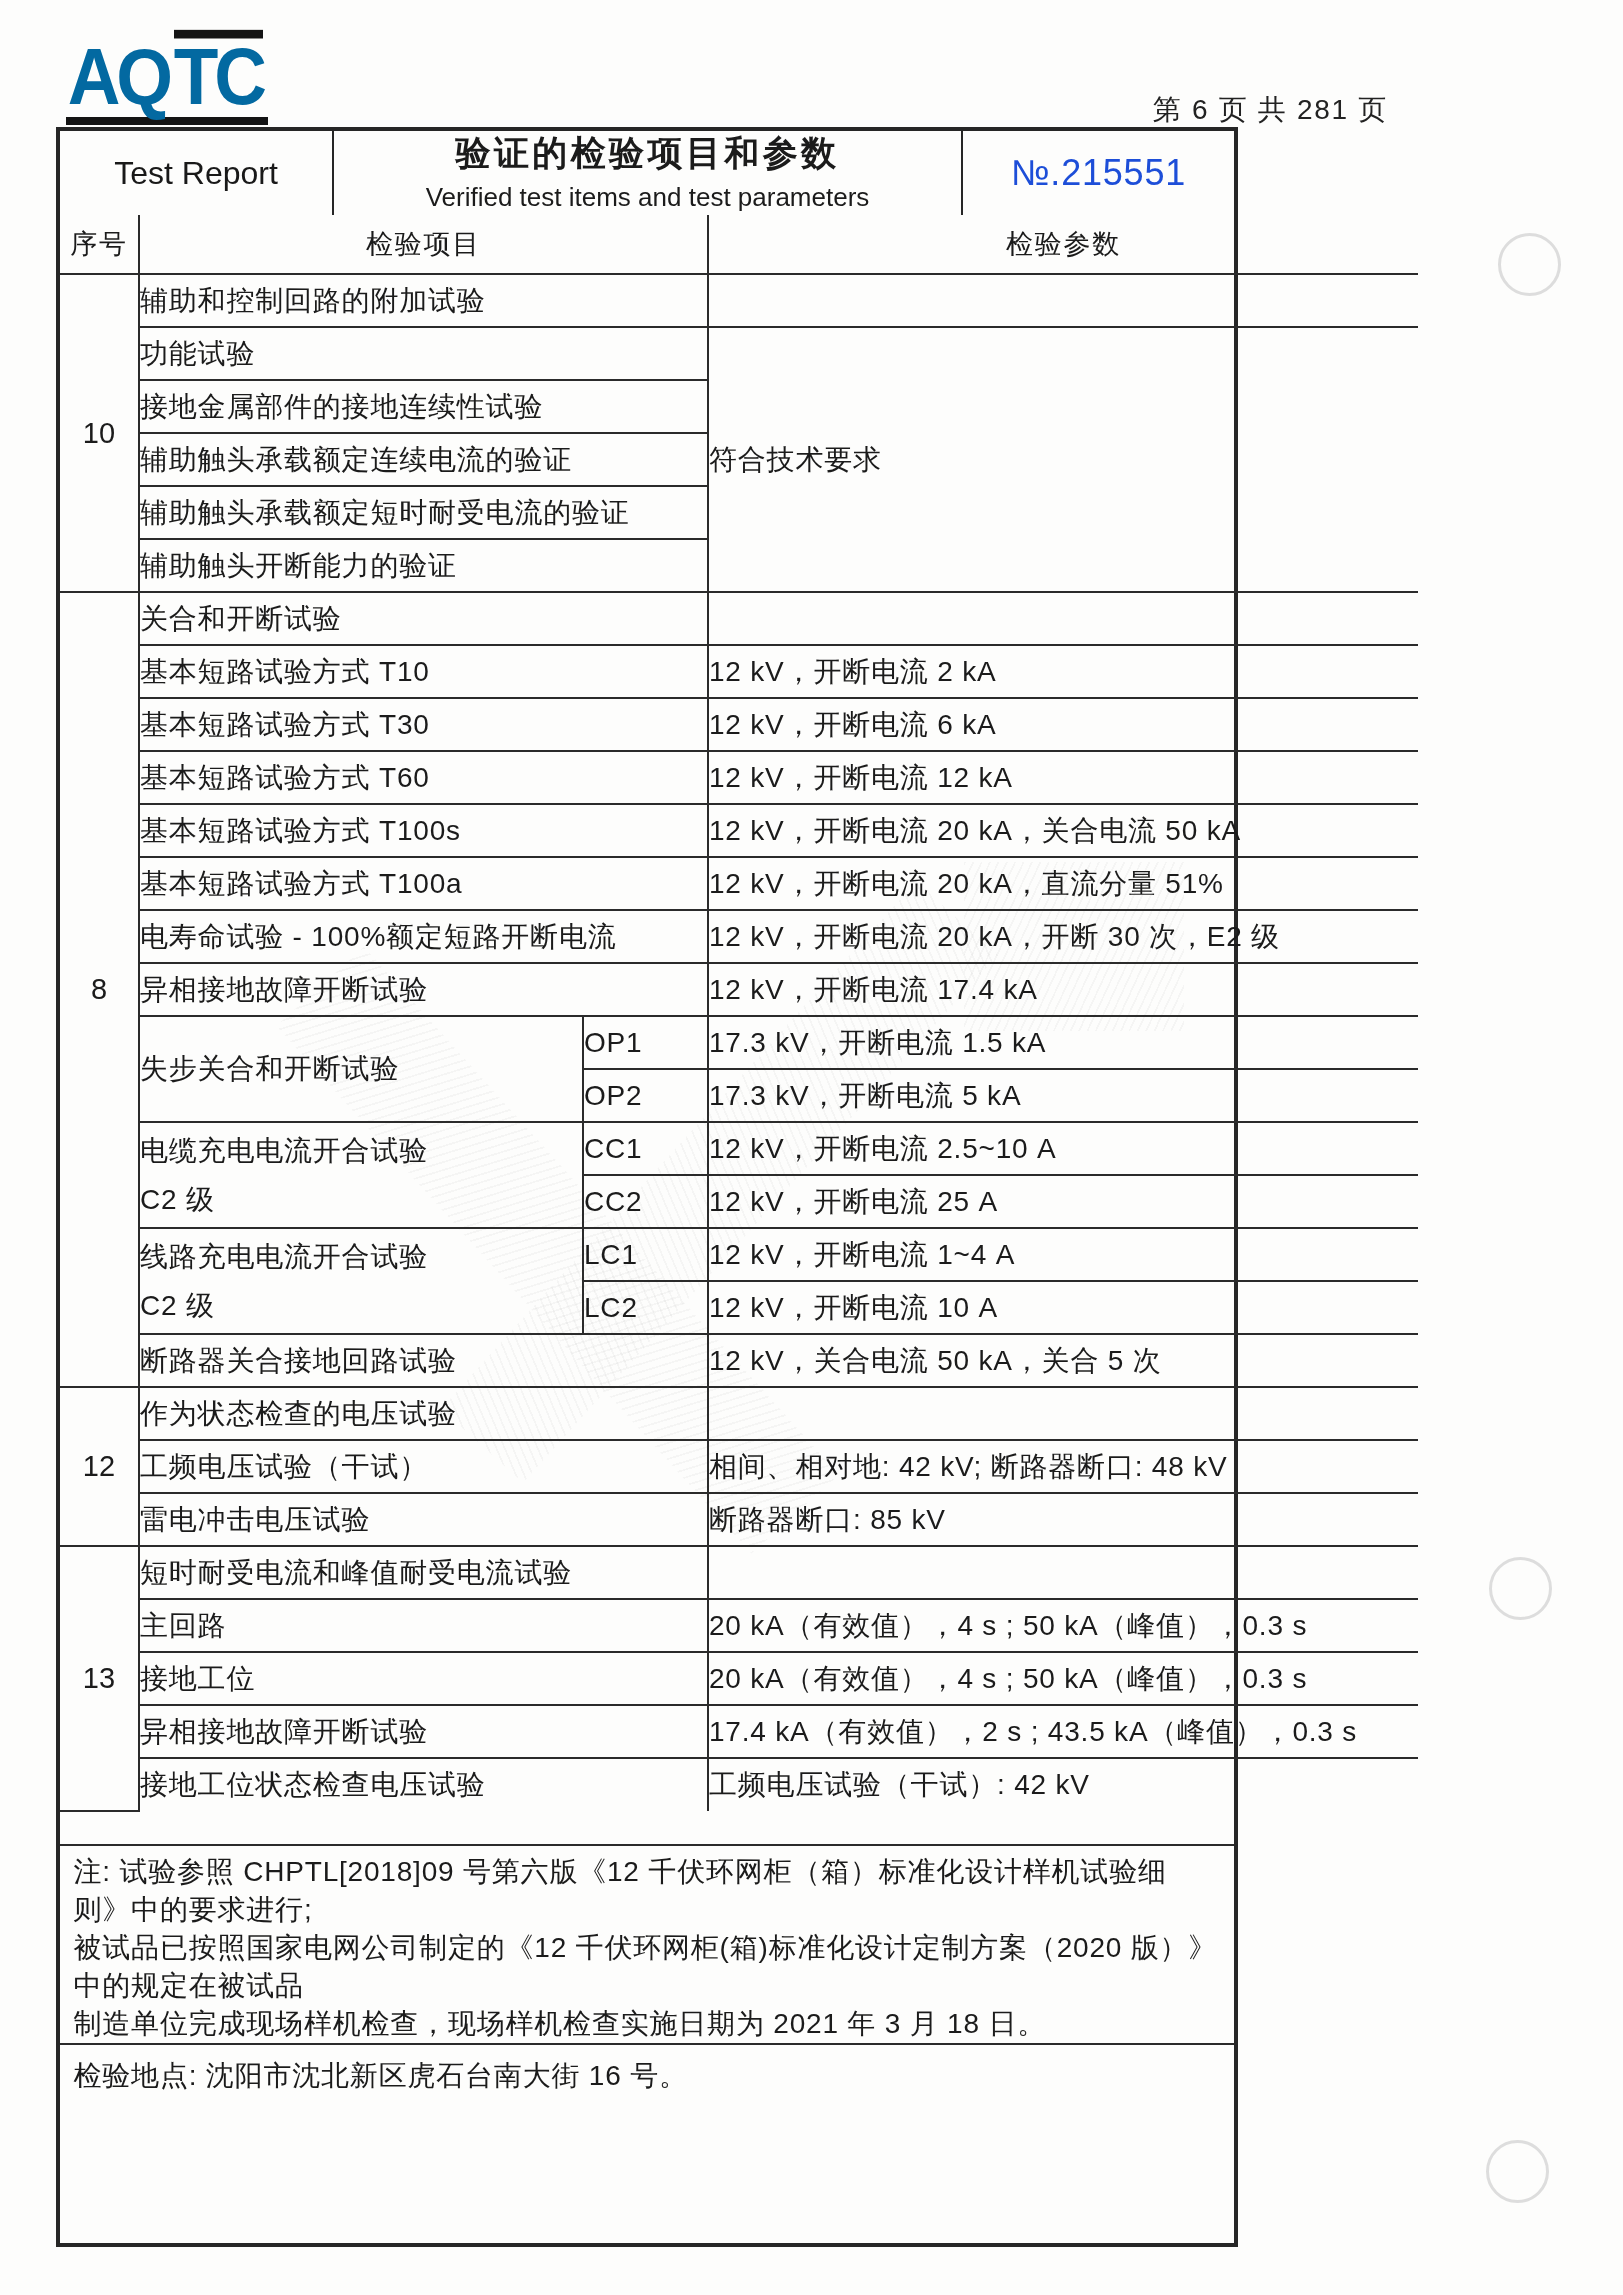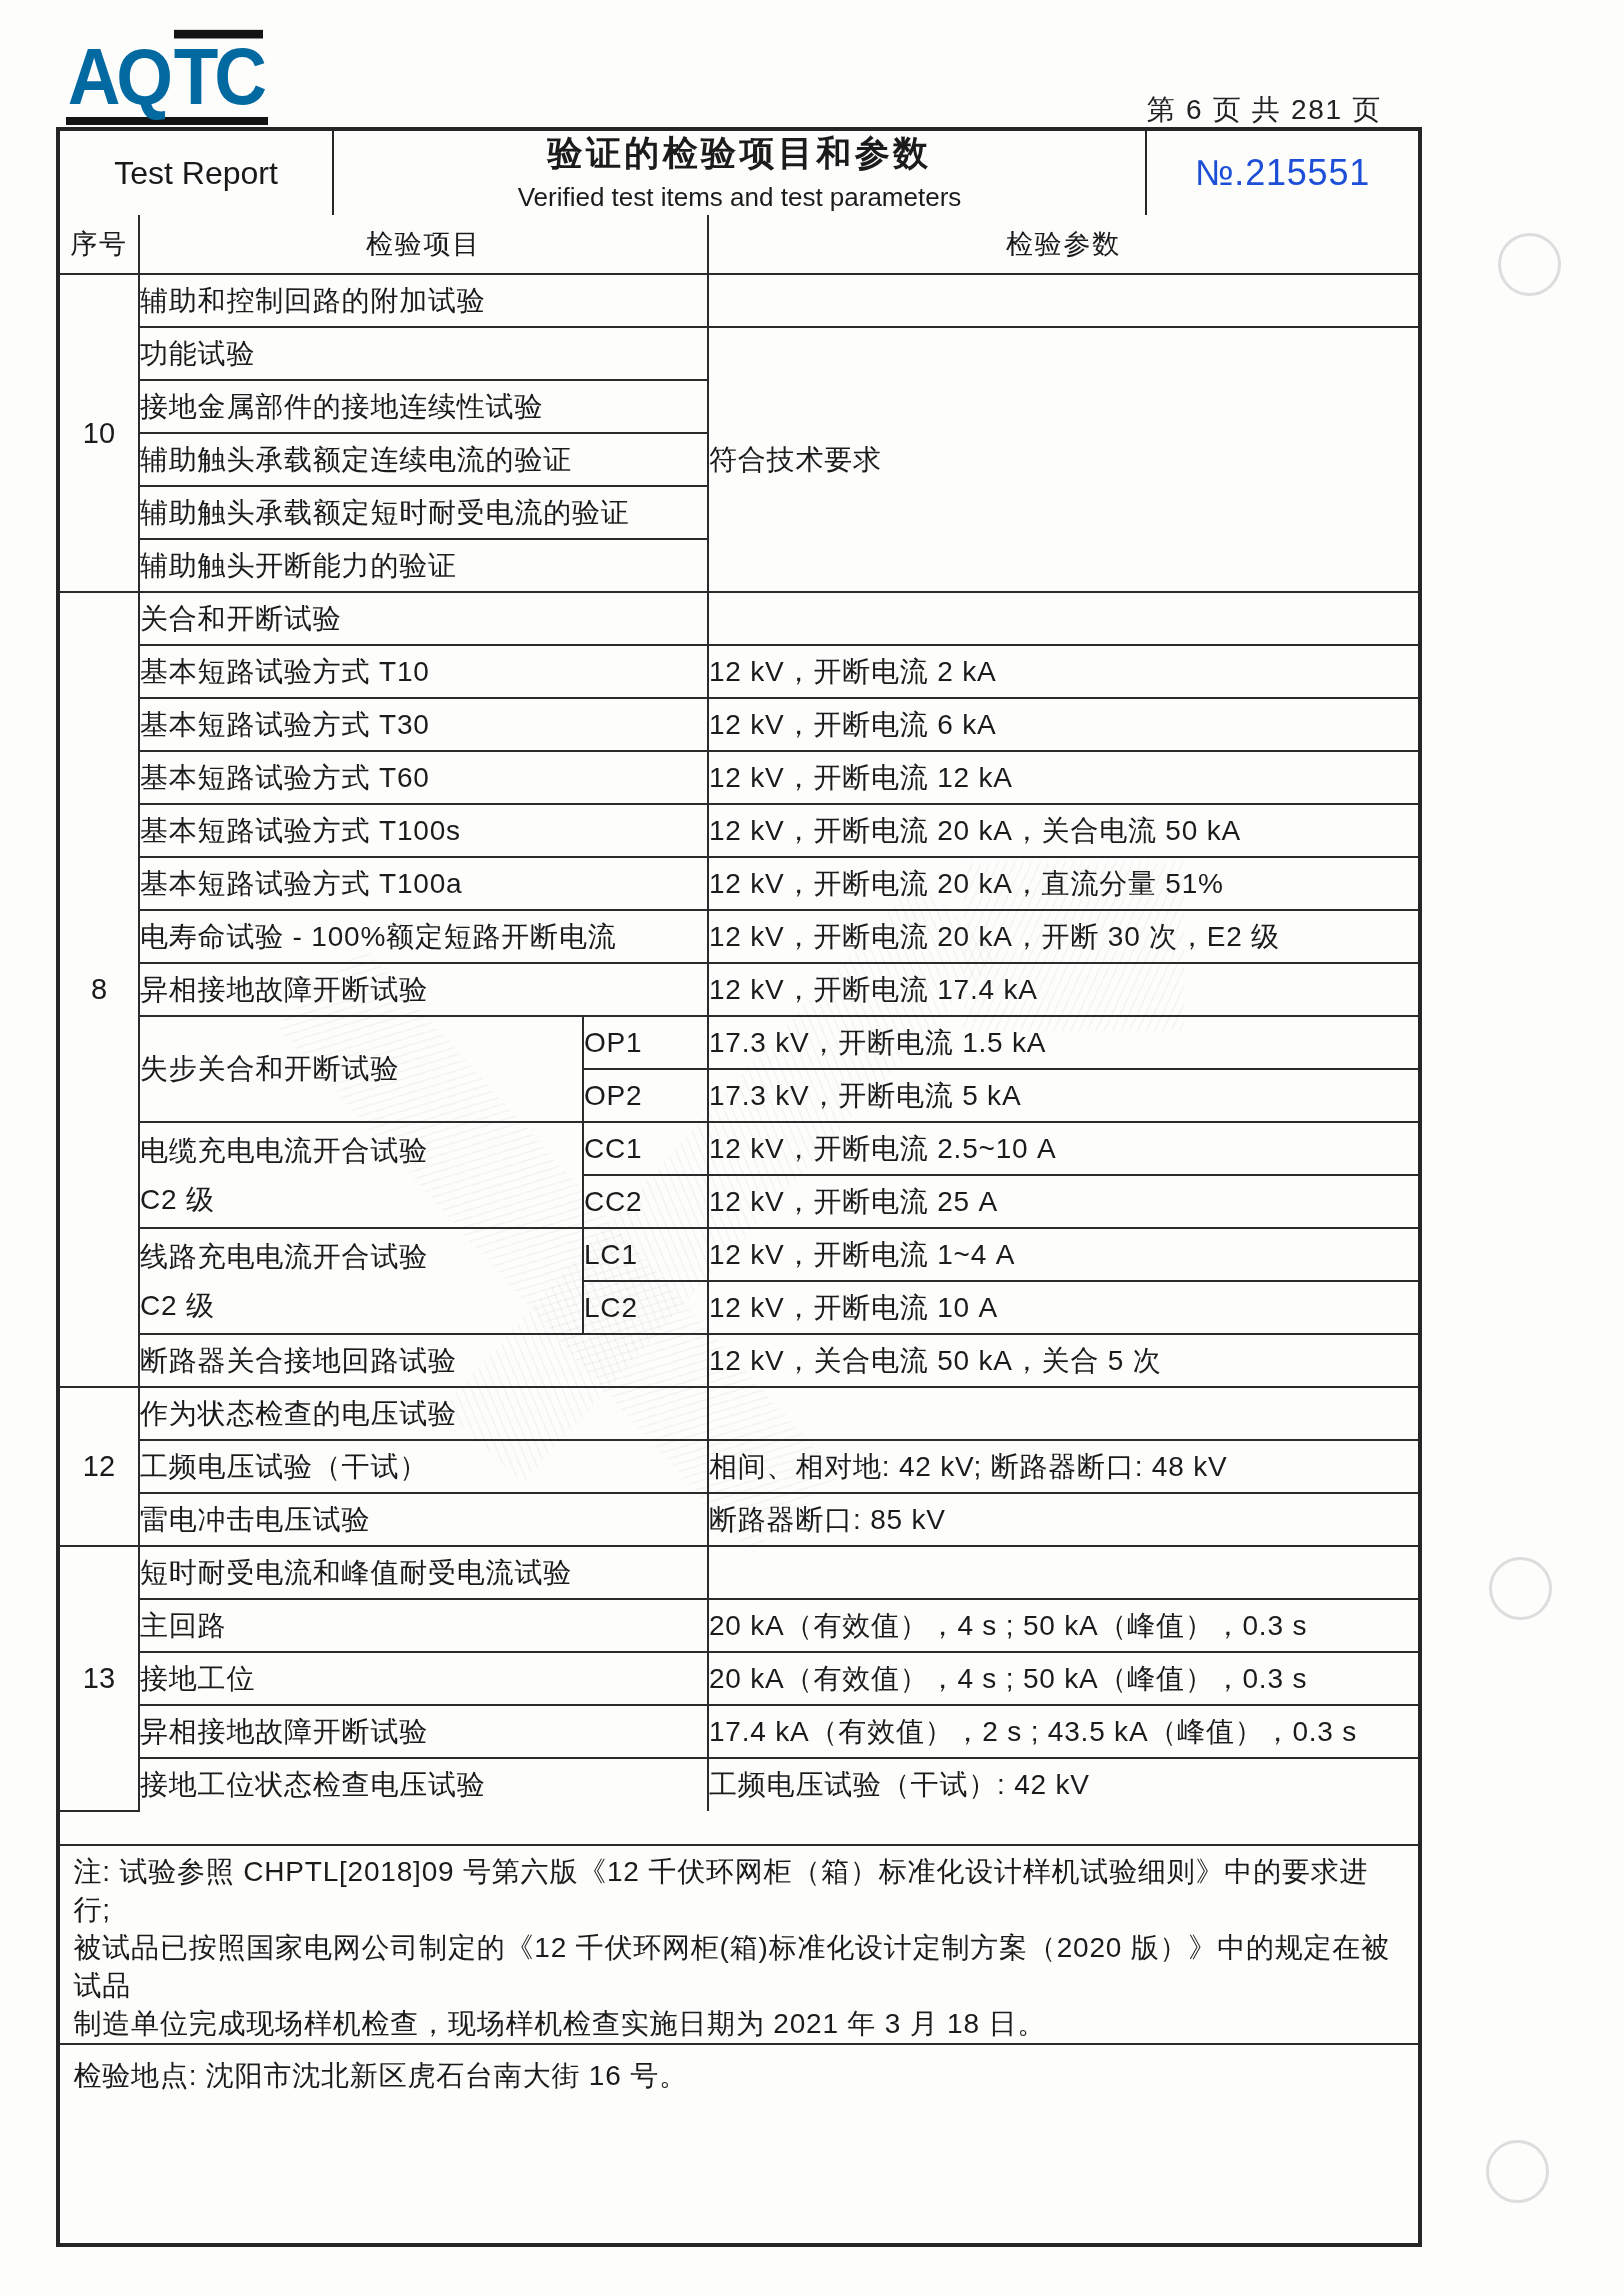--- a/index.html
+++ b/index.html
@@ -15,26 +15,26 @@
     border-bottom:8.5px solid #141414;padding:0 5px 4.2px 1.7px;
     white-space:nowrap;color:#0369a1;
   }
   .logo .lg{
     display:inline-block;font-weight:900;font-size:73px;line-height:.92;
     letter-spacing:-4.2px;transform:scaleY(1.08);transform-origin:bottom;
   }
   .logo .lg-tc{border-top:8.5px solid #141414;margin-left:5px;padding-top:1.7px;}
   
   .page-info{
-    position:absolute;top:91px;right:241px;
+    position:absolute;top:91px;right:235px;
     font-size:28px;letter-spacing:1.7px;color:#222;
   }
   
   .frame{
-    position:absolute;left:56px;top:127px;width:1366px;height:2120px;
+    position:absolute;left:56px;top:127px;width:1182px;height:2120px;
     border:4.2px solid #262626;box-sizing:border-box;
     display:flex;flex-direction:column;background:transparent;
   }
   
   .hdr{display:flex;flex:0 0 84px;}
   .hdr-cell{display:flex;flex-direction:column;justify-content:center;align-items:center;box-sizing:border-box;}
   .hdr-left{flex:0 0 274px;border-right:2.5px solid #262626;font-size:32px;color:#191919;}
   .hdr-mid{flex:1 1 auto;border-right:2.5px solid #262626;}
   .hdr-right{flex:0 0 271px;font-size:36px;letter-spacing:0.8px;color:#1d4ed8;}
   .hdr-title-zh{font-size:35px;font-weight:700;letter-spacing:3.4px;line-height:1.1;}

